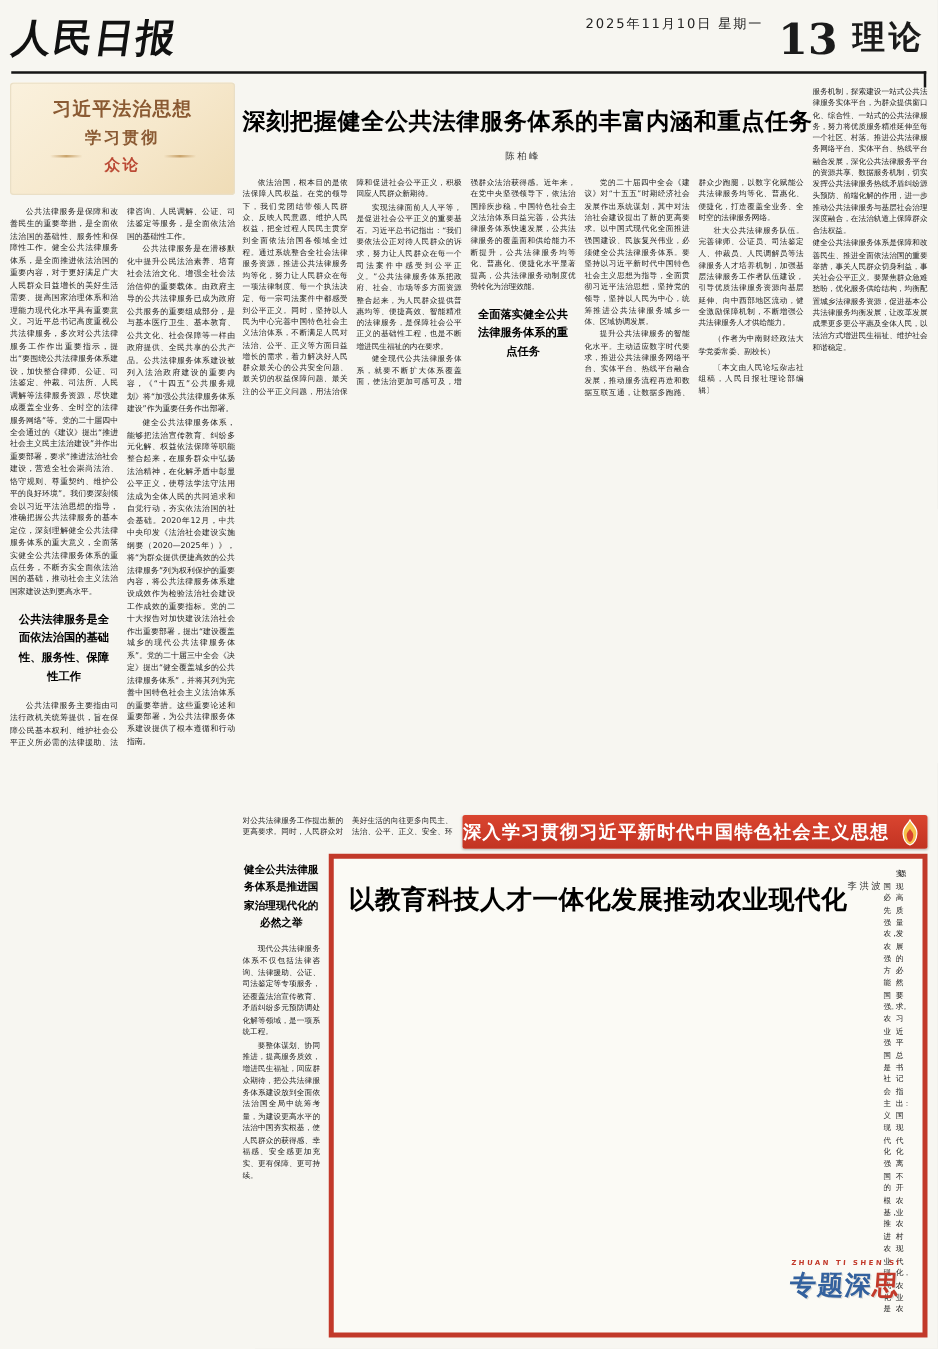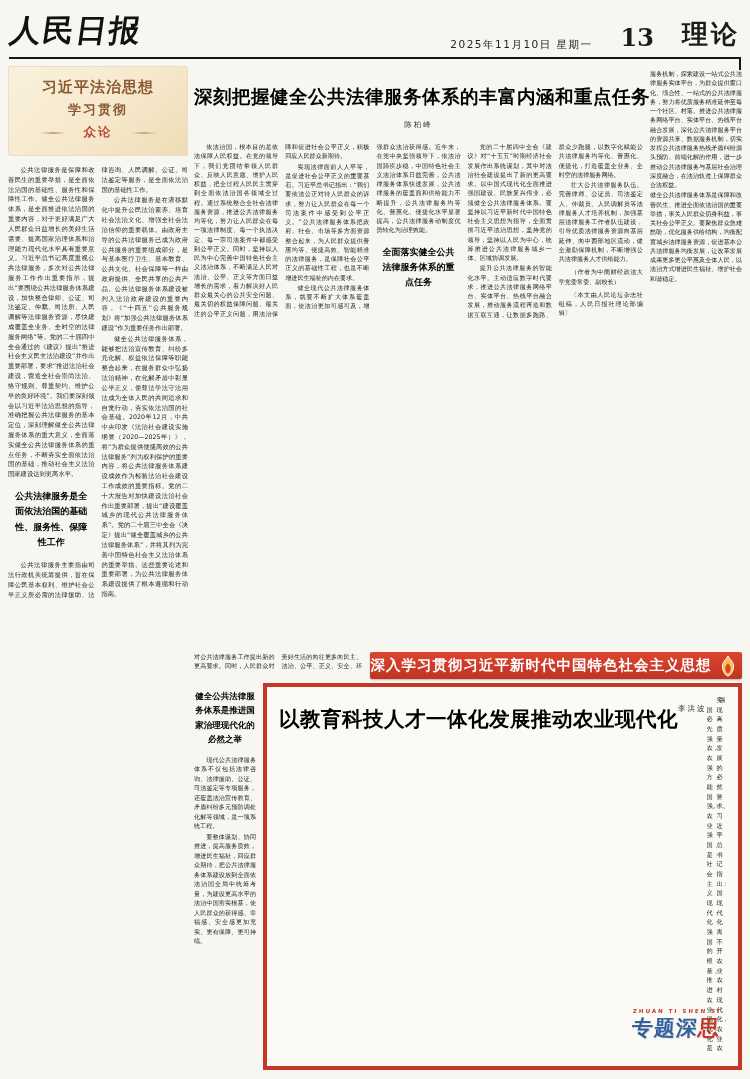--- a/index.html
+++ b/index.html
@@ -12,42 +12,42 @@
     width:750px; height:1079px; background:#f7f6f1; color:#1b1b1b;
     padding:6px 8px 4px; overflow:hidden; position:relative;
   }
   
   .hdr { display:flex; justify-content:space-between; align-items:flex-end; padding:4px 2px 5px; }
   .masthead {
     font-family:"DejaVu Serif","Liberation Serif",serif;
     font-weight:bold; font-size:31px; transform:skewX(-8deg);
     letter-spacing:2px; color:#111;
   }
-  .hdr-right { display:flex; align-items:flex-end; gap:28px; }
+  .hdr-right { display:flex; align-items:flex-start; gap:12px; }
   .hdr-date { font-size:10.5px; letter-spacing:1.5px; color:#222; }
-  .hdr-pageno { font-size:24px; font-weight:bold; font-family:"DejaVu Serif",serif; }
+  .hdr-pageno { font-size:34px; font-weight:bold; font-family:"DejaVu Serif",serif; }
   .hdr-section { font-size:26px; font-weight:900; letter-spacing:3px; }
   .hdr-rule { height:2px; background:#161616; margin:0 1px; position:relative; }
   .hdr-rule .stub { position:absolute; right:0; top:0; width:2px; height:13px; background:#161616; }
 
   
   .content { display:flex; gap:6px; margin-top:7px; height:1004px; }
   .left-rail { width:180px; flex:none; display:flex; flex-direction:column; min-height:0; }
   .main-col { flex:1; display:flex; flex-direction:column; min-width:0; }
 
   
   .special-box {
     height:90px; flex:none; margin-bottom:9px; border-radius:3px;
     background:linear-gradient(140deg,#faf1dd 0%,#f6e8cc 55%,#efdcb6 100%);
     text-align:center; padding-top:12px; color:#8a5a33;
     box-shadow:inset 0 0 0 1px #eadfc6;
   }
   .sb1 { font-size:15px; font-weight:bold; letter-spacing:1px; }
   .sb2 { font-size:13px; font-weight:bold; margin-top:4px; letter-spacing:2px; }
-  .sb3 { margin-top:5px; display:flex; align-items:center; justify-content:center; gap:18px; color:#bb4a35; }
+  .sb3 { margin-top:5px; display:flex; align-items:flex-start; justify-content:center; gap:18px; color:#bb4a35; }
   .sb3 .t { font-size:12.5px; font-weight:bold; letter-spacing:2px; }
   .sb3 .ln { width:26px; height:2px; background:linear-gradient(90deg,transparent,#c9a36a,transparent); }
 
   
   .rail-text {
     flex:1; min-height:0; column-count:2; column-gap:7px;
     font-size:6.3px; line-height:1.56; text-align:justify; overflow:hidden;
   }
   p.para { text-indent:2em; margin-bottom:1px; }
   p.cont { text-indent:0; }

